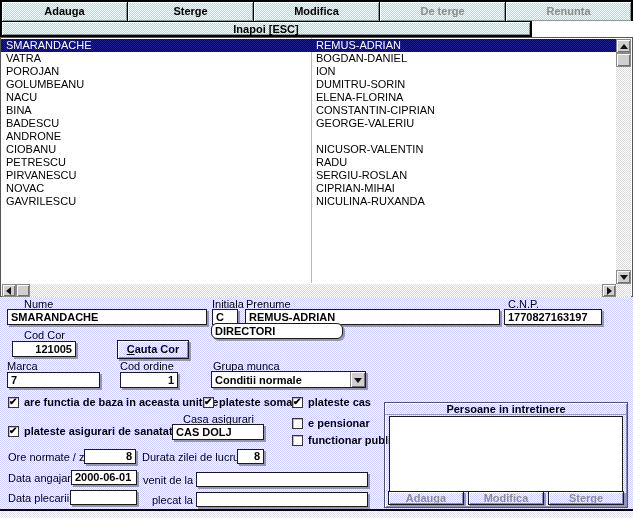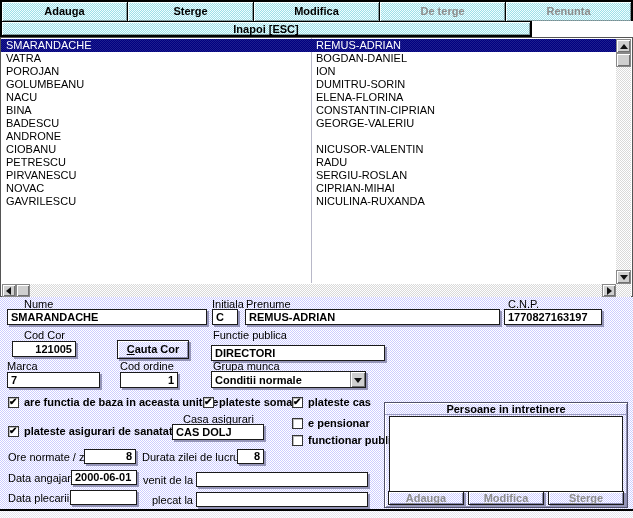--- a/index.html
+++ b/index.html
@@ -183,21 +183,21 @@
     <div class="field" style="left:212px;top:12px;width:26px;">C</div>
     <div class="lbl" style="left:246px;top:2px;">Prenume</div>
     <div class="field" style="left:245px;top:12px;width:255px;">REMUS-ADRIAN</div>
     <div class="lbl" style="left:508px;top:2px;">C.N.P.</div>
     <div class="field" style="left:504px;top:12px;width:98px;">1770827163197</div>
 
     <div class="lbl" style="left:24px;top:33px;">Cod Cor</div>
     <div class="field num" style="left:12px;top:44px;width:64px;">121005</div>
     <div class="pbtn d-lav" style="left:117px;top:43px;width:72px;height:19px;line-height:17px;"><u>C</u>auta Cor</div>
     <div class="lbl" style="left:213px;top:33px;">Functie publica</div>
-    <div class="field" style="left:211px;top:48px;width:174px;">DIRECTORI</div>
+    <div class="field" style="left:211px;top:26px;width:132px;border-radius:6px;">DIRECTORI</div>
 
     <div class="lbl" style="left:7px;top:64px;">Marca</div>
     <div class="field" style="left:7px;top:75px;width:93px;">7</div>
     <div class="lbl" style="left:120px;top:64px;">Cod ordine</div>
     <div class="field num" style="left:120px;top:75px;width:58px;">1</div>
     <div class="lbl" style="left:213px;top:64px;">Grupa munca</div>
     <div class="combo" style="left:211px;top:74px;width:155px;height:17px;">
       <span class="val">Conditii normale</span>
       <span class="cbtn">
           <span class="arr down" style="left:3px;top:6px;"></span>

